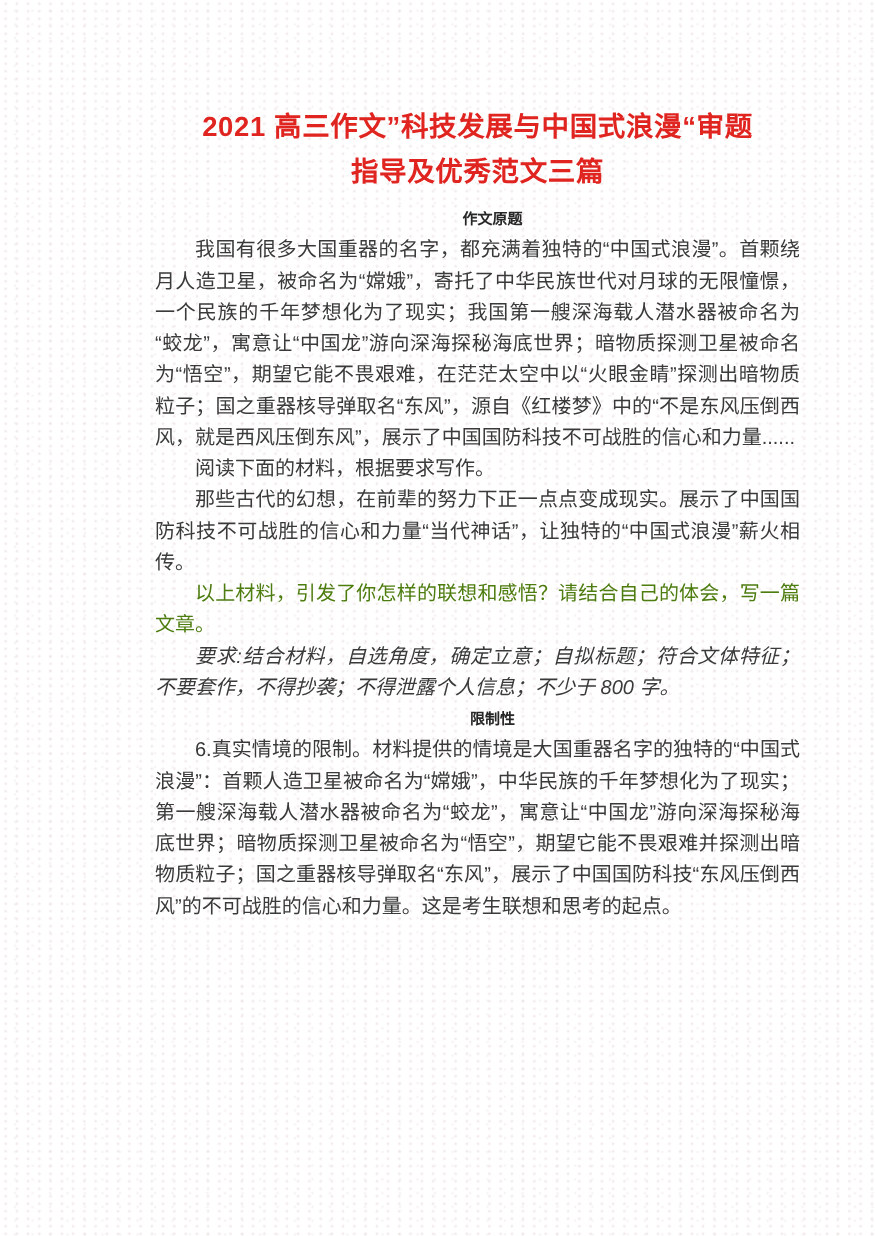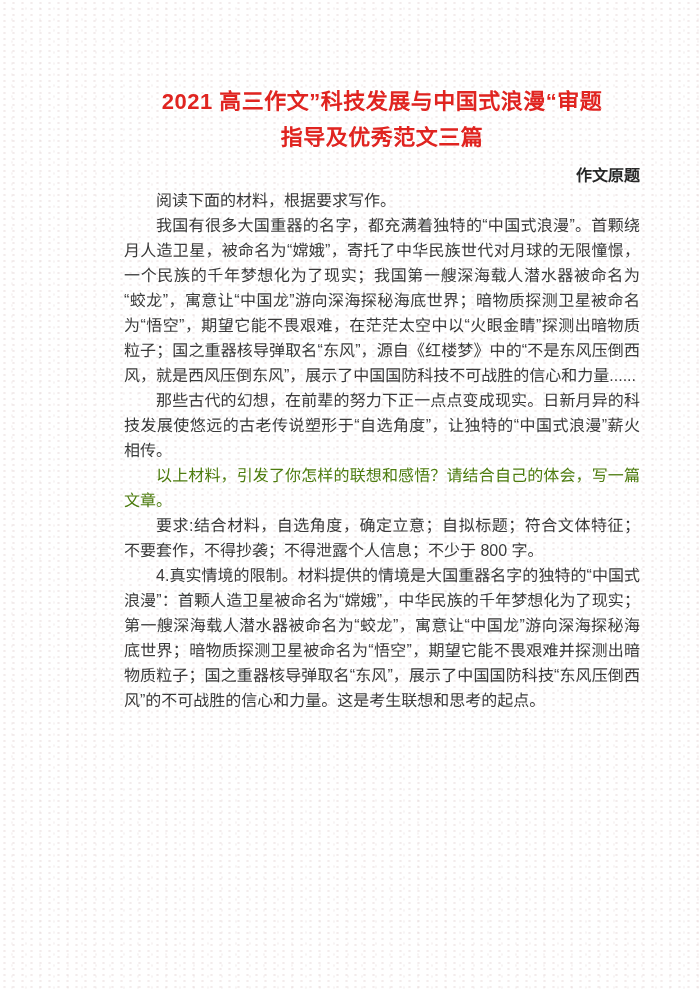--- a/index.html
+++ b/index.html
@@ -32,26 +32,26 @@
     margin: 0 auto 7px auto;
     text-align: center;
     font-size: 22px;
     line-height: 36px;
     font-weight: 700;
     letter-spacing: 0.5px;
     color: #e02420; 
   }
   h2.sec-heading, h3.sub-heading {
     margin: 0;
-    font-size: 16px;
+    font-size: 12px;
     line-height: 25px;
     font-weight: 700;
     color: #272727;
     text-indent: 2em;
-    text-align: right;
+    text-align: center;
   }
   p.para {
     margin: 0;
     font-size: 16px;
     line-height: 25px;
     color: #3a3a3a;
     text-indent: 2em;
     text-align: justify;
     text-justify: inter-ideograph;
     word-break: break-all;
@@ -60,24 +60,25 @@
 </style>
 </head>
 <body>
 
 <div class="page">
 
   <h1 class="doc-title" style="color: rgb(224, 36, 32);">2021 高三作文”科技发展与中国式浪漫“审题指导及优秀范文三篇</h1>
 
   <section>
     <h2 class="sec-heading">作文原题</h2>
+    <p class="para" style="color: rgb(58, 58, 58);">我国有很多大国重器的名字，都充满着独特的“中国式浪漫”。首颗绕月人造卫星，被命名为“嫦娥”，寄托了中华民族世代对月球的无限憧憬，一个民族的千年梦想化为了现实；我国第一艘深海载人潜水器被命名为“蛟龙”，寓意让“中国龙”游向深海探秘海底世界；暗物质探测卫星被命名为“悟空”，期望它能不畏艰难，在茫茫太空中以“火眼金睛”探测出暗物质粒子；国之重器核导弹取名“东风”，源自《红楼梦》中的“不是东风压倒西风，就是西风压倒东风”，展示了中国国防科技不可战胜的信心和力量......</p>
     <p class="para" style="color: rgb(58, 58, 58);">阅读下面的材料，根据要求写作。</p>
-    <p class="para" style="color: rgb(58, 58, 58);">我国有很多大国重器的名字，都充满着独特的“中国式浪漫”。首颗绕月人造卫星，被命名为“嫦娥”，寄托了中华民族世代对月球的无限憧憬，一个民族的千年梦想化为了现实；我国第一艘深海载人潜水器被命名为“蛟龙”，寓意让“中国龙”游向深海探秘海底世界；暗物质探测卫星被命名为“悟空”，期望它能不畏艰难，在茫茫太空中以“火眼金睛”探测出暗物质粒子；国之重器核导弹取名“东风”，源自《红楼梦》中的“不是东风压倒西风，就是西风压倒东风”，展示了中国国防科技不可战胜的信心和力量......</p>
-    <p class="para" style="color: rgb(58, 58, 58);">那些古代的幻想，在前辈的努力下正一点点变成现实。日新月异的科技发展使悠远的古老传说塑形于“自选角度”，让独特的“中国式浪漫”薪火相传。</p>
+    <p class="para" style="color: rgb(58, 58, 58);">那些古代的幻想，在前辈的努力下正一点点变成现实。展示了中国国防科技不可战胜的信心和力量“当代神话”，让独特的“中国式浪漫”薪火相传。</p>
     <p class="para" style="color: #4d7c0f;">以上材料，引发了你怎样的联想和感悟？请结合自己的体会，写一篇文章。</p>
-    <p class="para" style="color: rgb(58, 58, 58);">要求:结合材料，自选角度，确定立意；自拟标题；符合文体特征；不要套作，不得抄袭；不得泄露个人信息；不少于 800 字。</p>
+    <p class="para" style="color: rgb(58, 58, 58); font-style: italic;">要求:结合材料，自选角度，确定立意；自拟标题；符合文体特征；不要套作，不得抄袭；不得泄露个人信息；不少于 800 字。</p>
   </section>
 
   <section>
-    <p class="para" style="color: rgb(58, 58, 58);">4.真实情境的限制。材料提供的情境是大国重器名字的独特的“中国式浪漫”：首颗人造卫星被命名为“嫦娥”，中华民族的千年梦想化为了现实；第一艘深海载人潜水器被命名为“蛟龙”，寓意让“中国龙”游向深海探秘海底世界；暗物质探测卫星被命名为“悟空”，期望它能不畏艰难并探测出暗物质粒子；国之重器核导弹取名“东风”，展示了中国国防科技“东风压倒西风”的不可战胜的信心和力量。这是考生联想和思考的起点。</p>
+    <h3 class="sub-heading">限制性</h3>
+    <p class="para" style="color: rgb(58, 58, 58);">6.真实情境的限制。材料提供的情境是大国重器名字的独特的“中国式浪漫”：首颗人造卫星被命名为“嫦娥”，中华民族的千年梦想化为了现实；第一艘深海载人潜水器被命名为“蛟龙”，寓意让“中国龙”游向深海探秘海底世界；暗物质探测卫星被命名为“悟空”，期望它能不畏艰难并探测出暗物质粒子；国之重器核导弹取名“东风”，展示了中国国防科技“东风压倒西风”的不可战胜的信心和力量。这是考生联想和思考的起点。</p>
   </section>
 
 </div>
 
 </body></html>

